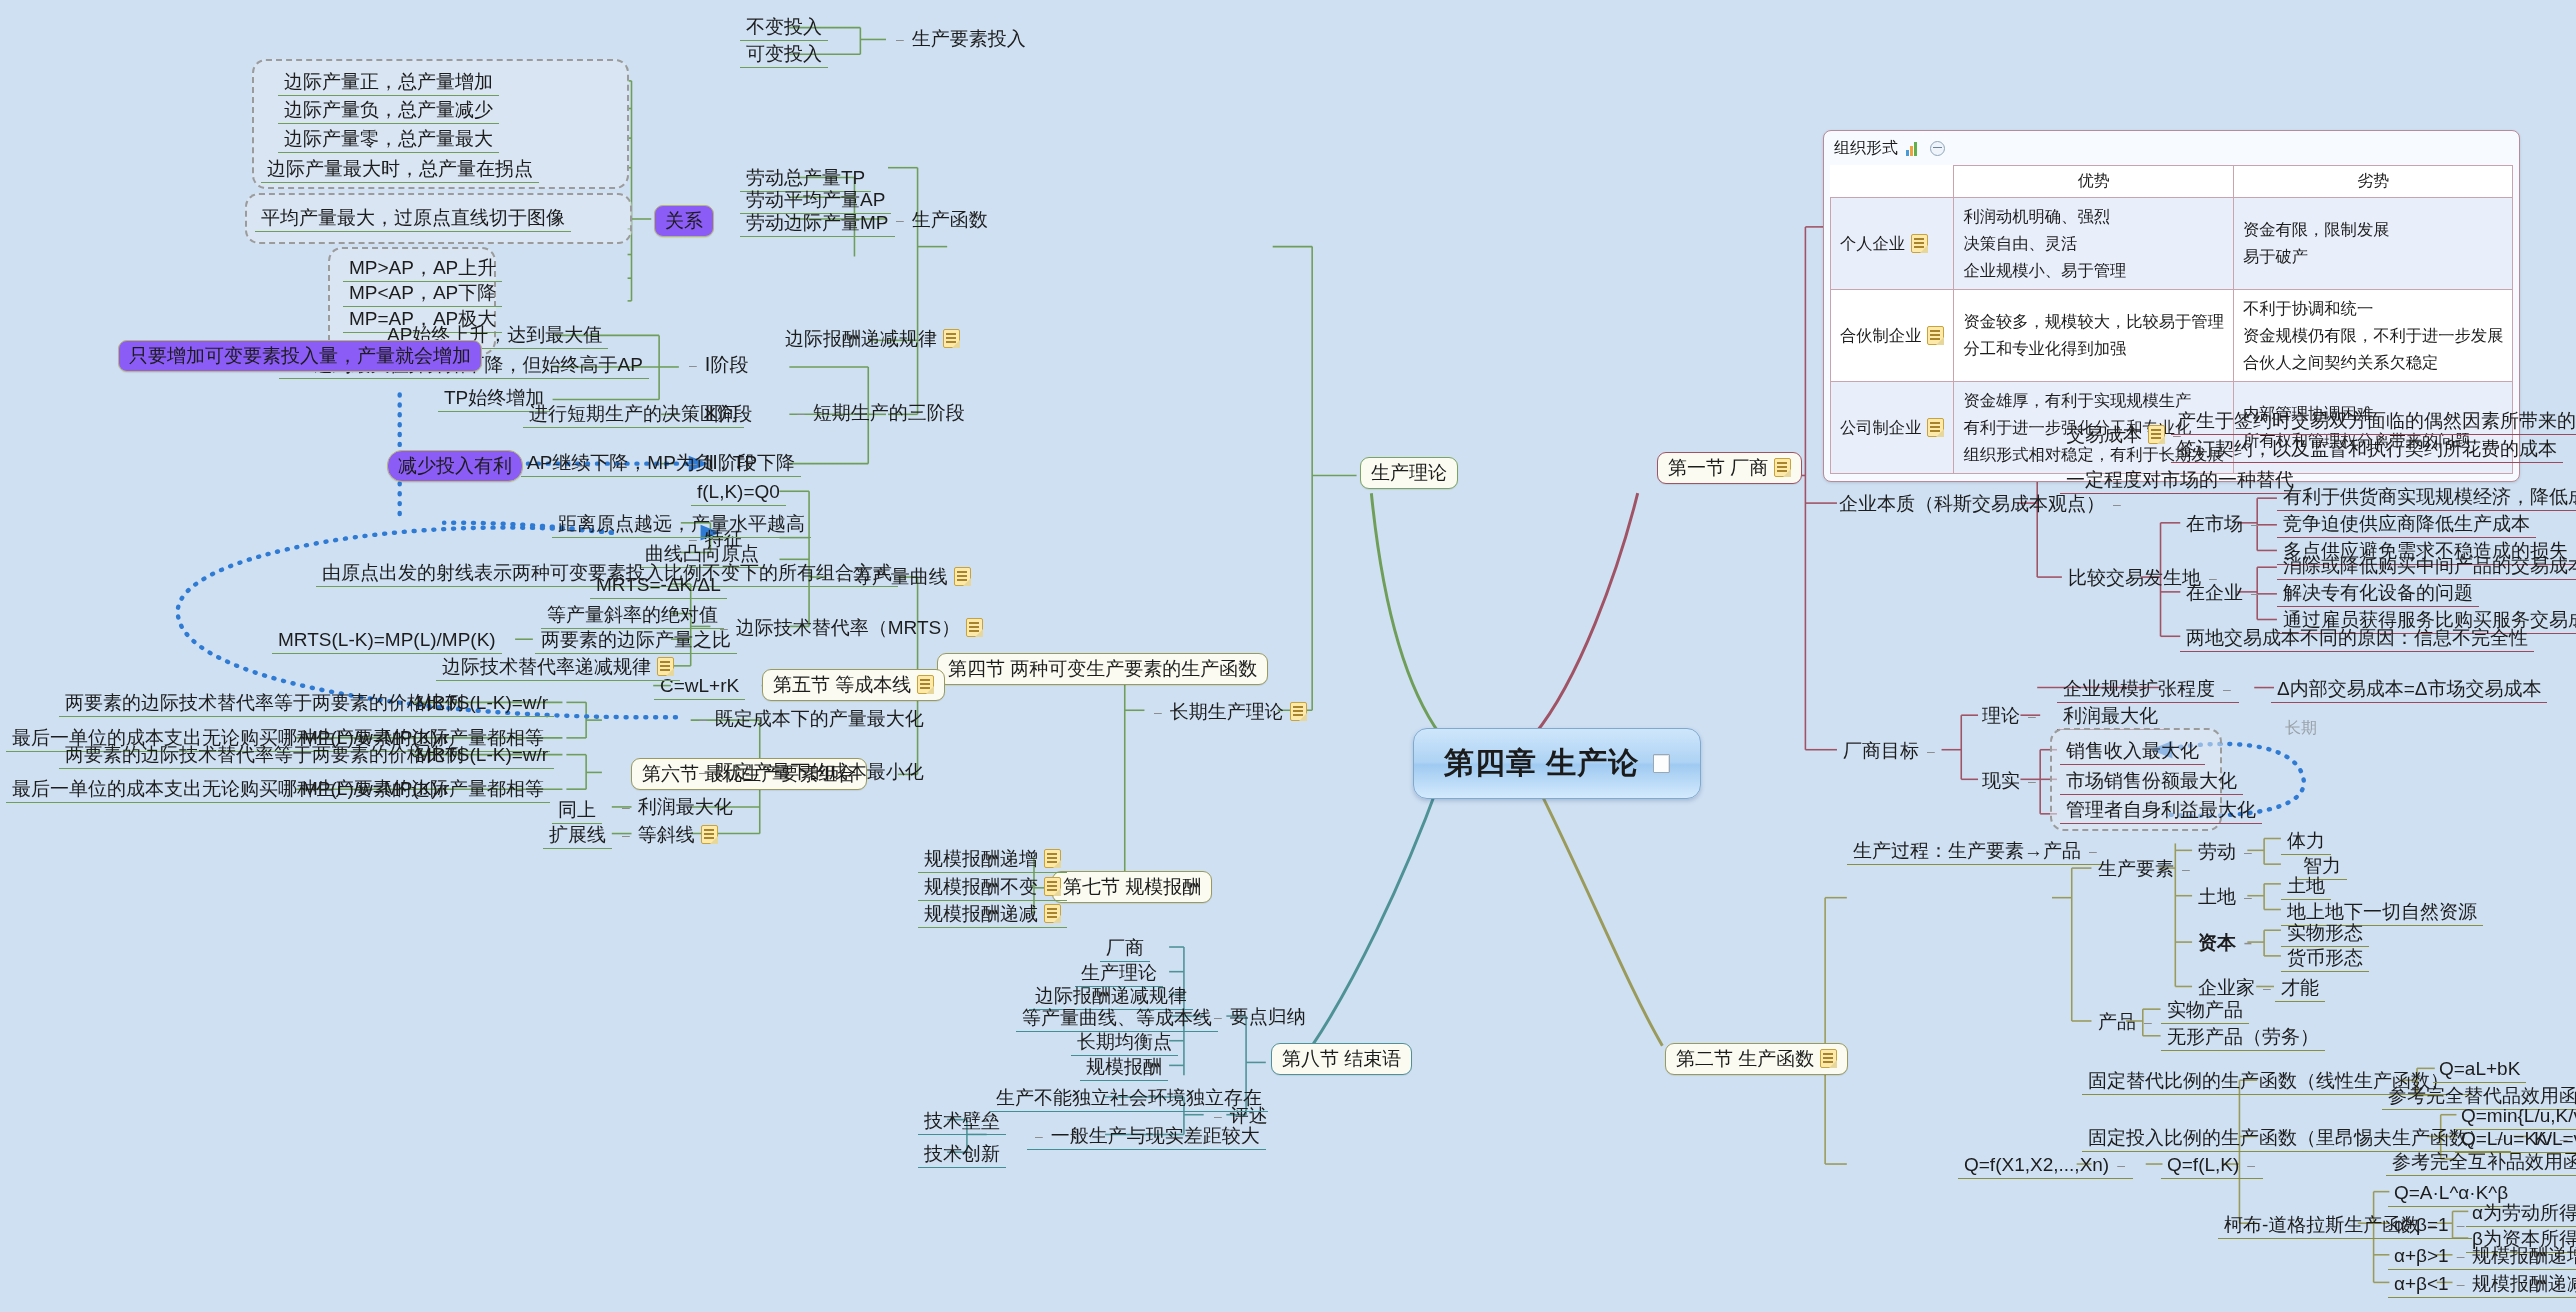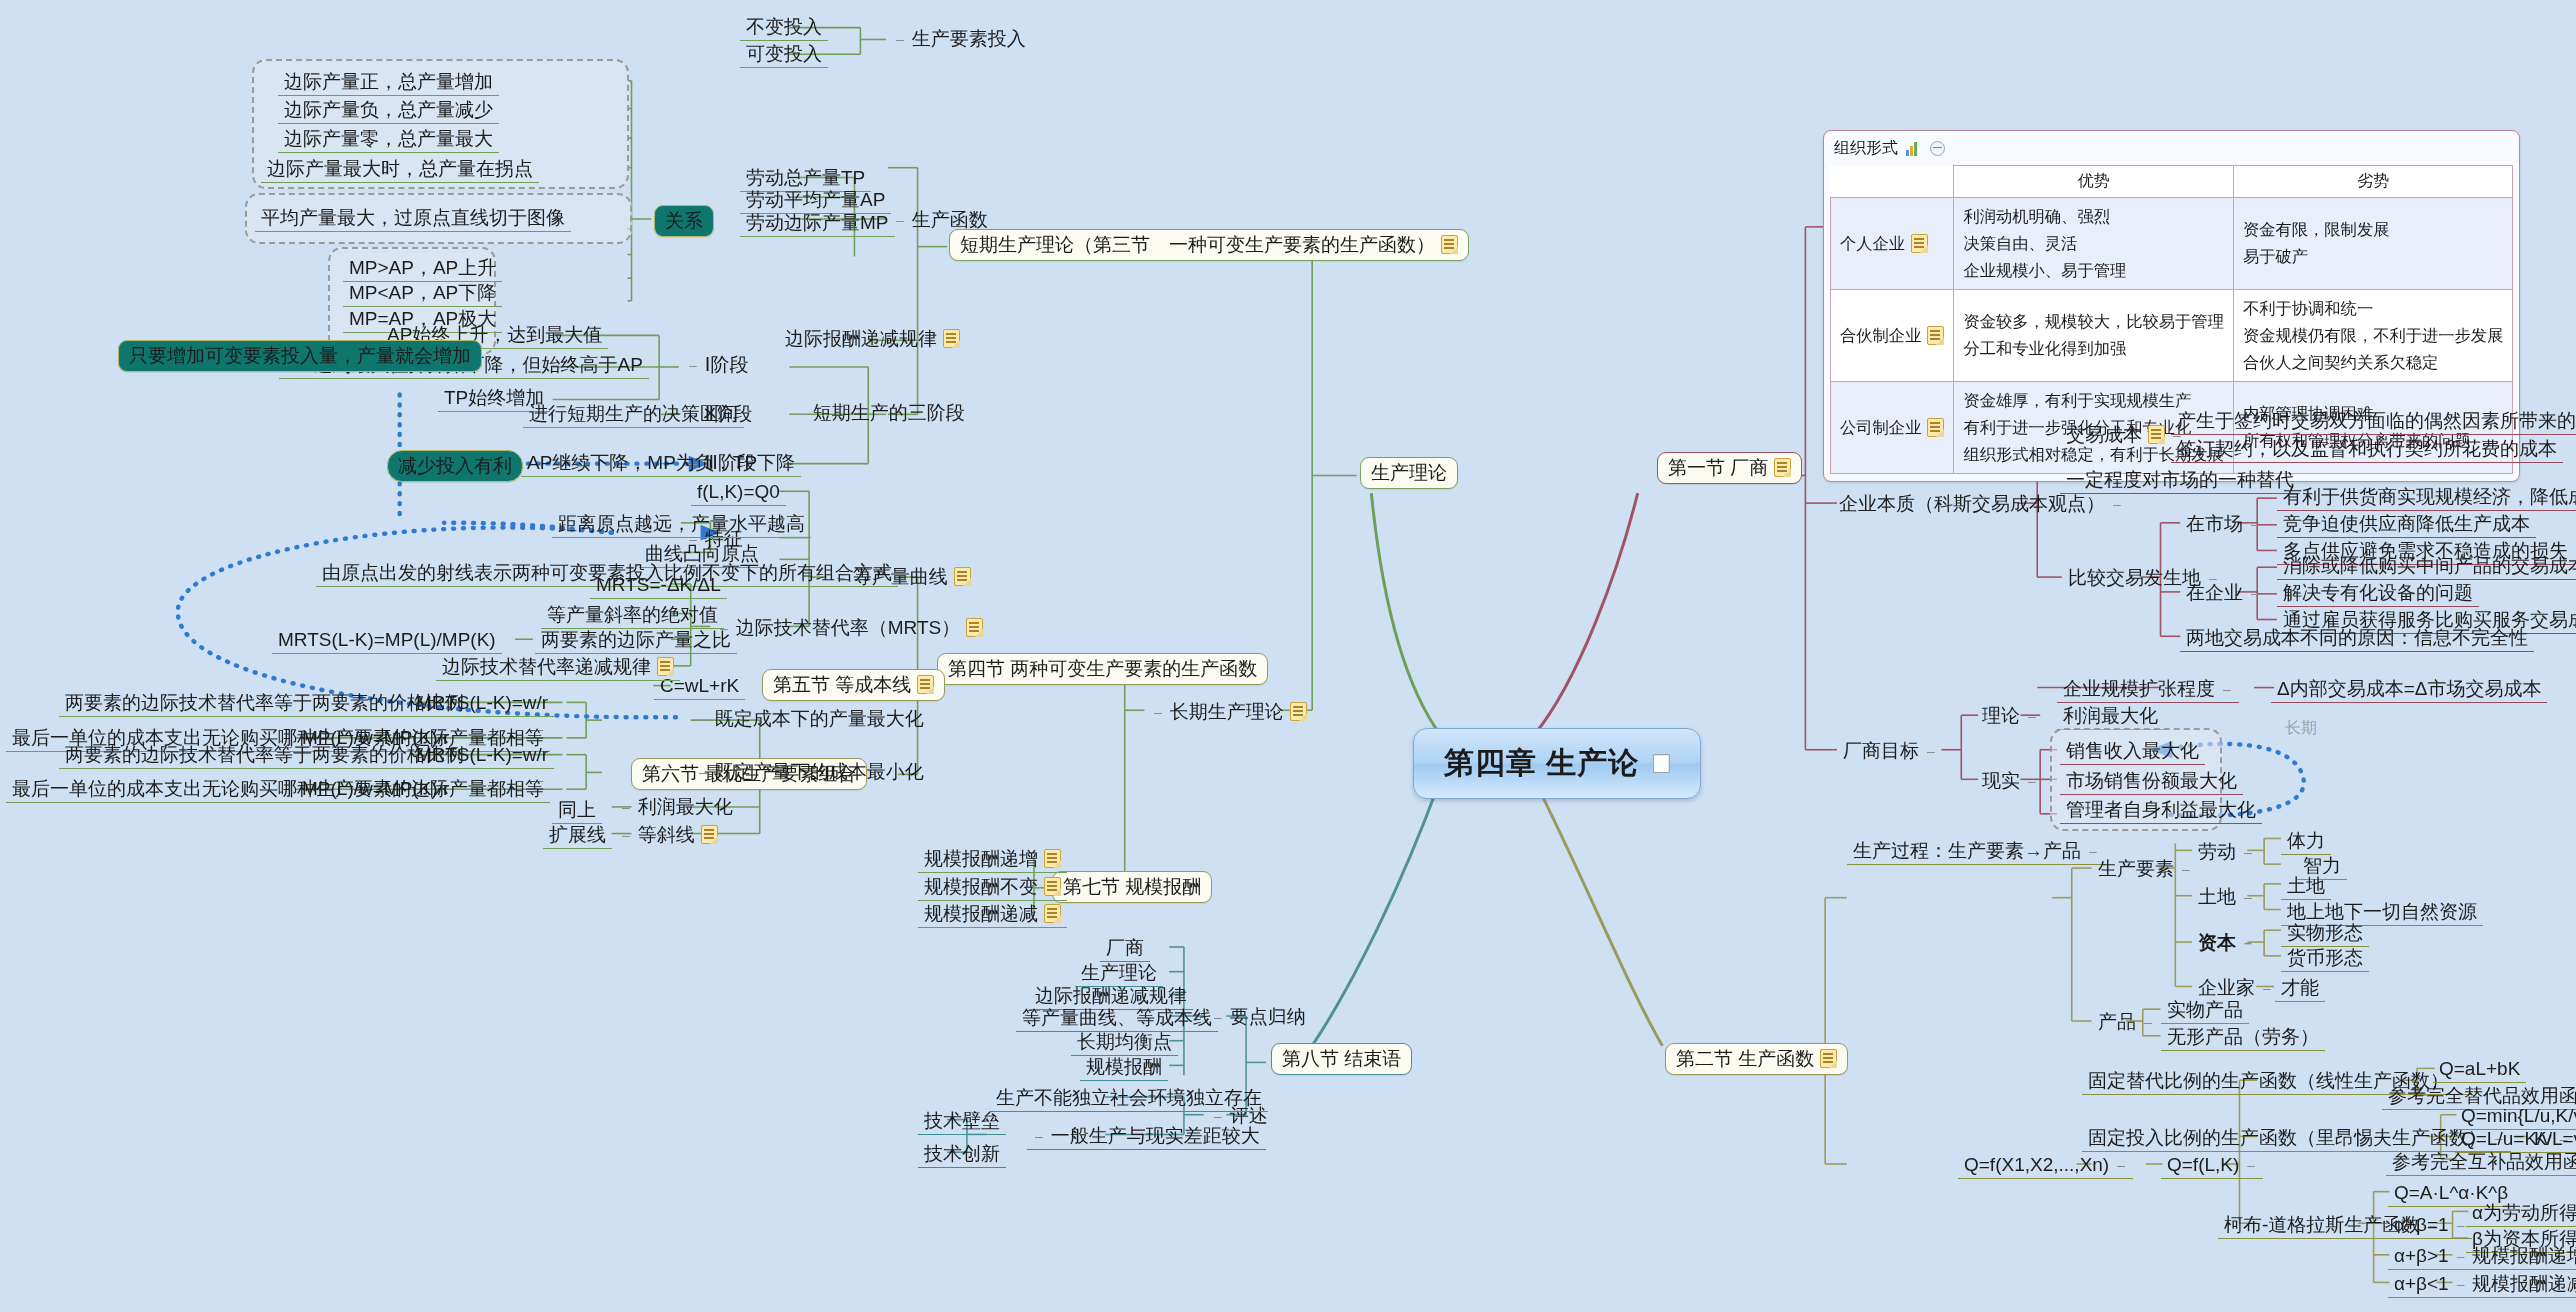--- a/index.html
+++ b/index.html
@@ -32,21 +32,21 @@
     background:#fbfbf2;
     border:1.3px solid #9a9a72;
     border-radius:9px;
     box-shadow:0 1px 1px rgba(0,0,0,.08);
     padding:4px 10px;
   }
   .n-box.green{border-color:#7aa45f;}
   .n-box.red{border-color:#a05364;}
   .n-box.olive{border-color:#9a9a5a;}
   .n-box.teal{border-color:#4e9296;}
-  .n-box.yellowfill{background:#0f766e;border-color:#b9b96a;}
+  .n-box.yellowfill{background:#8b5cf6;border-color:#b9b96a;}
 
   
   .root{
     position:absolute;
     border-radius:14px;
     border:1.5px solid #7fa9cf;
     background:linear-gradient(to bottom,#cfe6fb 0%,#aed3f4 48%,#9fcaf1 52%,#d4eafd 100%);
     box-shadow:0 2px 4px rgba(40,70,110,.25);
     font-size:30px;font-weight:bold;
     letter-spacing:1px;
@@ -473,24 +473,20 @@
 <div class="node n-under" style="left:343px;top:255px;">
   <span>MP&gt;AP，AP上升</span>
 </div>
 <div class="node n-under" style="left:343px;top:280px;">
   <span>MP&lt;AP，AP下降</span>
 </div>
 <div class="node n-under" style="left:343px;top:306px;">
   <span>MP=AP，AP极大</span>
 </div>
 
-<div class="node n-box green" style="left:949px;top:229px;">
-  <span>短期生产理论（第三节　一种可变生产要素的生产函数）</span>
-  <span class="ico ico-note"></span>
-</div>
 <div class="node" style="left:779px;top:326px;">
   <span>边际报酬递减规律</span>
   <span class="ico ico-note"></span>
 </div>
 <div class="node" style="left:789px;top:400px;">
   <span class="tiny-dash">–</span>
   <span>短期生产的三阶段</span>
 </div>
 
 <div class="node" style="left:681px;top:352px;">

